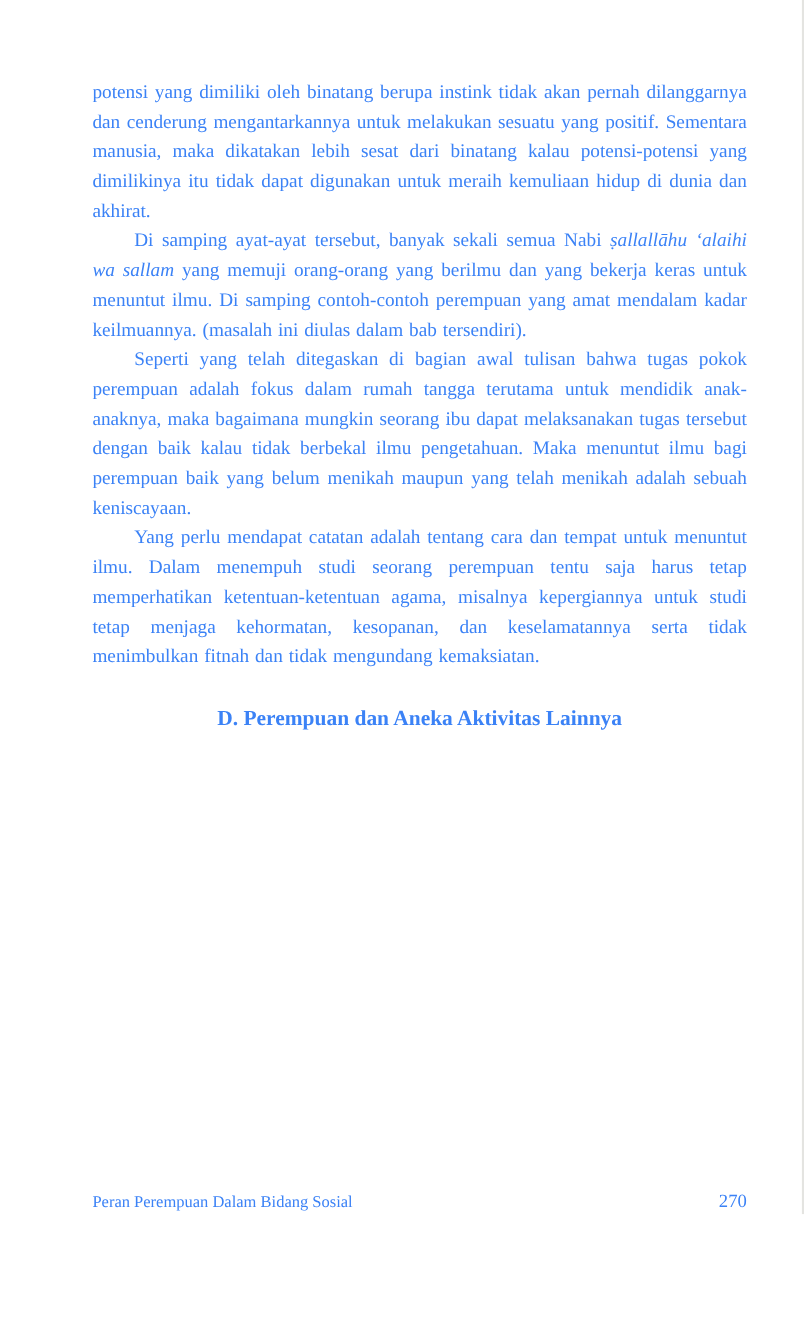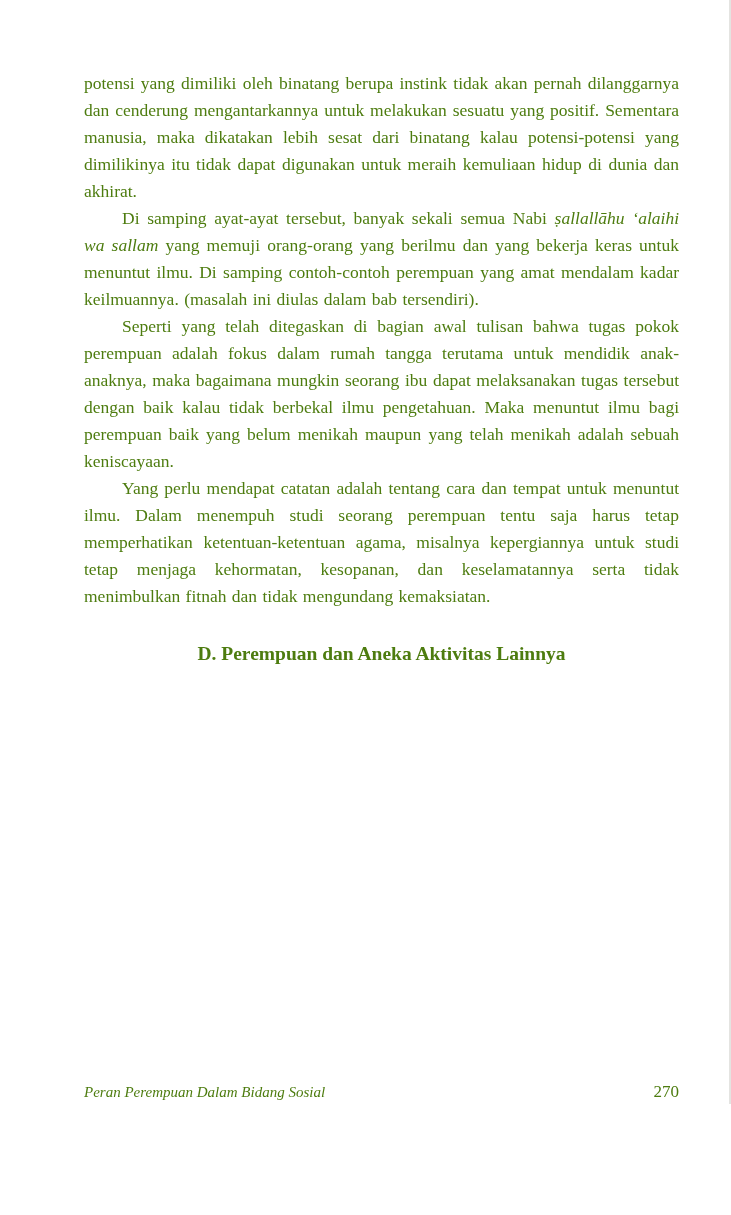--- a/index.html
+++ b/index.html
@@ -7,21 +7,21 @@
     padding: 0;
     background: #ffffff;
   }
   .page {
     position: relative;
     width: 731px;
     height: 1104px;
     background: #ffffff;
     overflow: hidden;
     font-family: "Liberation Serif", serif;
-    color: #4d7c0f;
+    color: #3b82f6;
   }
   .scan-edge {
     position: absolute;
     top: 0;
     right: 0;
     width: 2px;
     height: 100%;
     background: #d8d8d4;
     opacity: 0.7;
   }
@@ -62,21 +62,20 @@
   .footer {
     position: absolute;
     left: 84px;
     top: 1082px;
     width: 595px;
     display: flex;
     justify-content: space-between;
     align-items: baseline;
   }
   .footer-title {
-    font-style: italic;
     font-size: 15px;
   }
   .footer-page {
     font-size: 17px;
   }
 </style>
 </head>
 <body>
 
 <div class="page">

